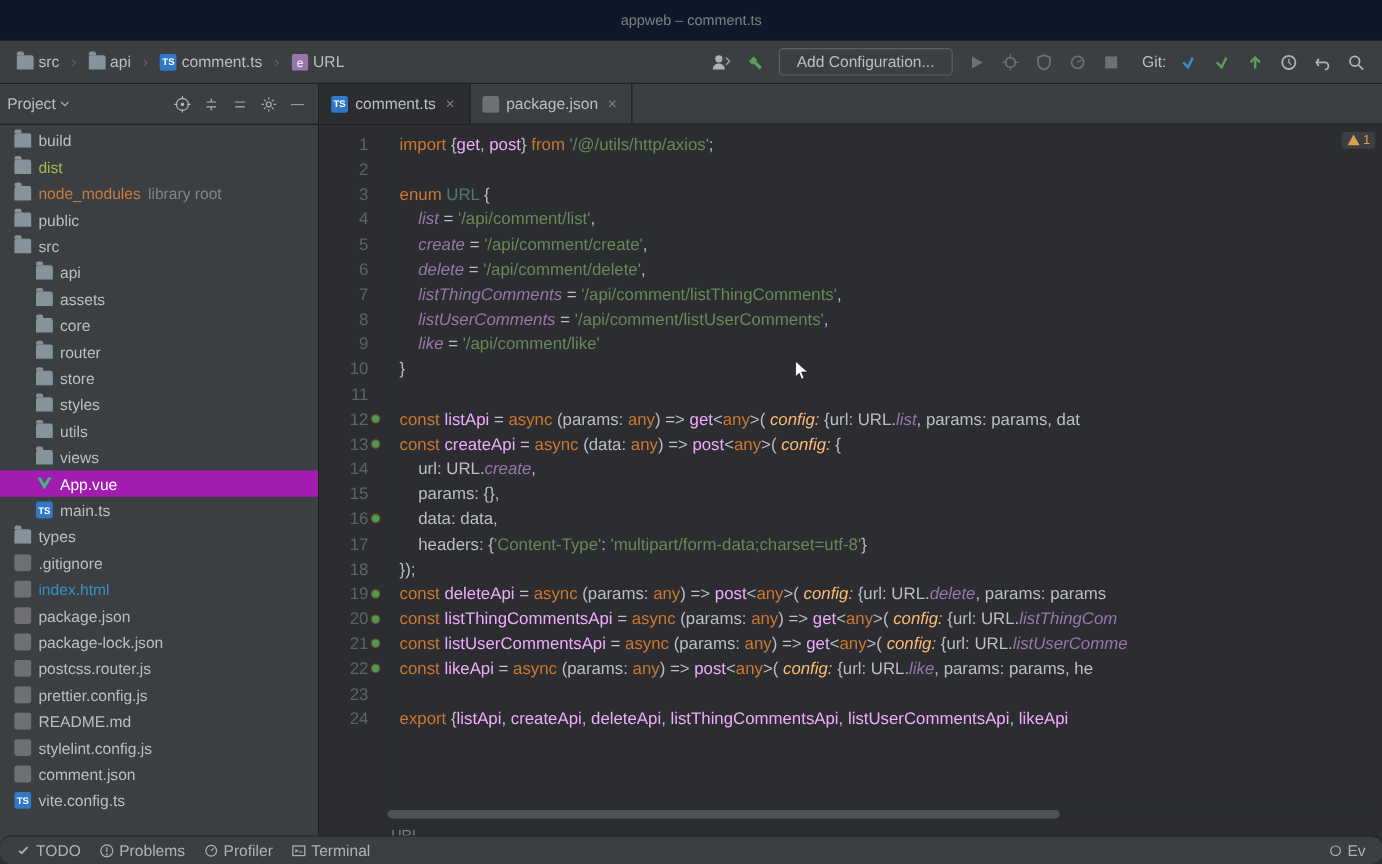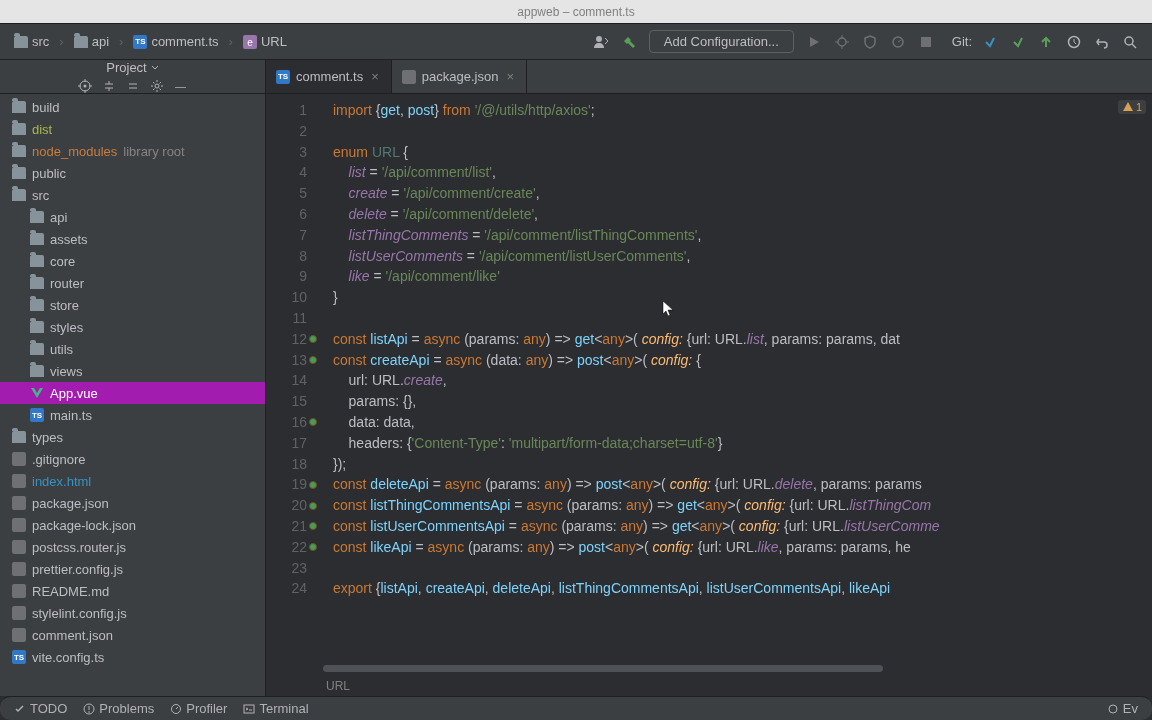--- a/index.html
+++ b/index.html
@@ -1,27 +1,27 @@
 <!DOCTYPE html>
 <html><head>
 <meta charset="utf-8">
 <style>
 * { margin:0; padding:0; box-sizing:border-box; font-family:"Segoe UI",Arial,sans-serif; }
 body { background:#2b2d30; color:#bcbec4; font-size:13px; width:1152px; height:720px; overflow:hidden; position:relative; }
-.titlebar { height:24px; background:#e5e5e5; display:flex; align-items:center; justify-content:center; color:#808080; font-size:12px; border-bottom:1px solid #1e1f22; }
+.titlebar { height:34px; background:#0f172a; display:flex; align-items:center; justify-content:center; color:#808080; font-size:12px; border-bottom:1px solid #1e1f22; }
 .toolbar { height:36px; background:#3c3f41; display:flex; align-items:center; padding:0 8px; border-bottom:1px solid #1e1f22; }
 .breadcrumb { display:flex; align-items:center; gap:4px; }
 .breadcrumb-item { display:flex; align-items:center; gap:4px; padding:2px 6px; cursor:pointer; }
 .spacer { flex:1; }
 .tb-icon { width:28px; height:28px; display:flex; align-items:center; justify-content:center; cursor:pointer; color:#afb1b7; }
 .config-box { border:1px solid #5e6060; border-radius:4px; padding:3px 14px; margin:0 6px; color:#bcbec4; cursor:pointer; }
 .green { color:#5a9e5a; } .blue { color:#3592c4; } .grey { color:#6e7074; }
 .main { display:flex; height:636px; }
 .project-panel { width:266px; background:#3c3f41; border-right:1px solid #1e1f22; display:flex; flex-direction:column; }
-.proj-header { height:34px; display:flex; align-items:center; padding:0 6px; border-bottom:1px solid #1e1f22;flex-direction:column; }
+.proj-header { height:34px; display:flex; align-items:center; padding:0 6px; border-bottom:1px solid #1e1f22; }
 .proj-title { flex:1; display:flex; align-items:center; gap:4px; cursor:pointer; }
 .proj-icons { display:flex; gap:2px; }
 .proj-tool { width:22px; height:22px; display:flex; align-items:center; justify-content:center; cursor:pointer; color:#afb1b7; font-size:11px; }
 .tree { flex:1; overflow-y:auto; padding:2px 0; }
 .tree-item { height:22px; display:flex; align-items:center; padding-left:12px; cursor:pointer; gap:6px; }
 .tree-item.selected { background:#a21caf; color:#fff; }
 .tree-item.indent1 { padding-left:30px; }
 .folder-icon { width:14px; height:12px; background:#87939a; border-radius:2px 2px 0 0; position:relative; }
 .folder-icon::before { content:""; position:absolute; top:-3px; left:0; width:6px; height:3px; background:#87939a; border-radius:2px 2px 0 0; }
 .file-ts { width:14px; height:14px; background:#3178c6; border-radius:2px; display:flex; align-items:center; justify-content:center; color:#fff; font-size:8px; font-weight:bold; }
@@ -34,21 +34,21 @@
 .tab { display:flex; align-items:center; gap:6px; padding:0 10px; cursor:pointer; border-right:1px solid #1e1f22; }
 .tab.active { background:#2b2d30; }
 .tab-close { color:#808080; cursor:pointer; padding:0 2px; }
 .code { flex:1; display:flex; font-family:"JetBrains Mono","Consolas",monospace; font-size:14px; position:relative; overflow:hidden; }
 .gutter { width:55px; background:#2b2d30; text-align:right; padding-right:14px; color:#606366; padding-top:6px; line-height:20.8px; flex-shrink:0; position:relative; }
 .gutter-marks { position:absolute; left:40px; top:6px; line-height:20.8px; }
 .gutter-mark { height:20.8px; display:flex; align-items:center; justify-content:center; width:14px; }
 .gm-dot { width:8px; height:8px; border-radius:50%; background:#499c54; border:1px solid #6e4f2a; }
 .lines { flex:1; padding-top:6px; padding-left:12px; line-height:20.8px; white-space:pre; color:#bcbec4; position:relative; }
 .kw-orange { color:#cc7832; } .kw-purple { color:#9876aa; font-style:italic; }
-.str { color:#6a8759; } .fn { color:#7dd3fc; } .type { color:#507874; }
+.str { color:#6a8759; } .fn { color:#f0abfc; } .type { color:#507874; }
 .param { color:#fdba74; font-style:italic; }
 .warn-badge { position:absolute; top:6px; right:6px; background:#3c3f41; color:#d6a04e; padding:1px 4px; border-radius:3px; font-size:11px; display:flex; align-items:center; gap:2px; }
 .scroll-h { height:10px; background:#2b2d30; position:relative; margin:0 8px 2px 55px; }
 .scroll-thumb { position:absolute; left:2px; top:1px; width:560px; height:7px; background:#4e5256; border-radius:4px; }
 .editor-status { height:20px; padding-left:14px; display:flex; align-items:center; color:#808080; font-size:12px; }
 .bottombar { position:absolute; bottom:0; left:0; right:0; height:24px; background:#3c3f41; border-top:1px solid #1e1f22; display:flex; align-items:center; padding:0 6px;border-radius:10px; }
 .bb-item { display:flex; align-items:center; gap:4px; padding:2px 8px; cursor:pointer; color:#afb1b7; }
 .bb-right { margin-left:auto; display:flex; }
 .cursor-img { position:absolute; left:662px; top:300px; width:12px; height:18px; pointer-events:none; }
 svg { display:block; }

